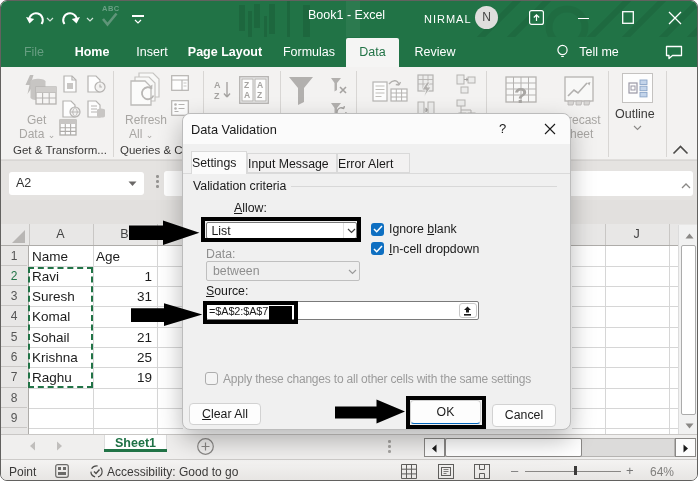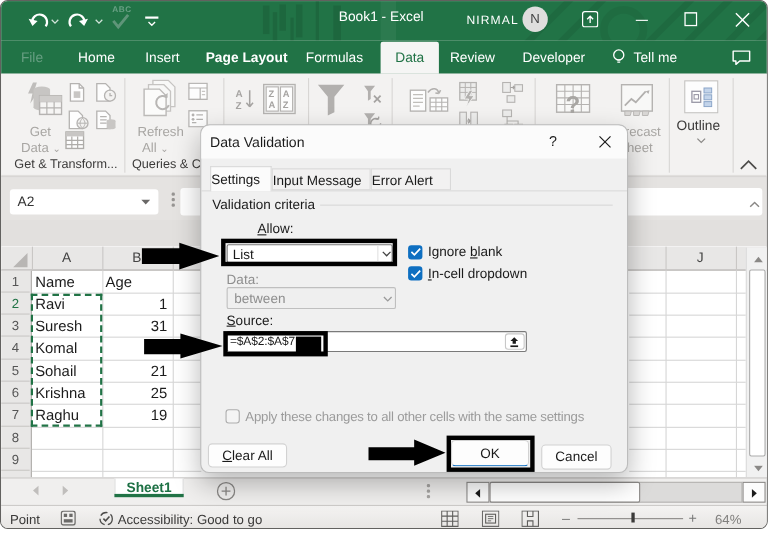--- a/index.html
+++ b/index.html
@@ -4,21 +4,21 @@
 <style>
   * { margin:0; padding:0; box-sizing:border-box; }
   html,body { width:699px; height:487px; background:#fff; font-family:"Liberation Sans", sans-serif; overflow:hidden; }
   #stage { position:relative; width:699px; height:487px; background:#fff; }
   .abs { position:absolute; }
   #win { position:absolute; left:0; top:0; width:698px; height:481px; border:1px solid #62615f; border-radius:7px; overflow:hidden; background:#f3f2f1; }
   
   #titlebar { position:absolute; left:0; top:0; width:698px; height:36px; background:#217346; overflow:hidden; }
   .tdeco { position:absolute; background:rgba(0,0,0,0.10); }
   #tabrow { position:absolute; left:0; top:36px; width:698px; height:30px; background:#217346; }
-  .rtab { position:absolute; top:0; height:30px; color:#fff; font-size:12.5px; line-height:30px; }
+  .rtab { position:absolute; top:0; height:30px; color:#fff; font-size:12.5px; line-height:30px; text-align:center; }
   #datatab { position:absolute; left:345px; top:1px; width:53px; height:29px; background:#f5f5f4; color:#217346; font-size:12.5px; line-height:28px; text-align:center; border-radius:2px 2px 0 0; }
   
   #ribbon { position:absolute; left:0; top:66px; width:698px; height:93px; background:#f3f2f1; border-bottom:1px solid #e1dfdd; }
   .rsep { position:absolute; top:4px; width:1px; height:86px; background:#d8d6d4; }
   .glabel { position:absolute; top:77px; font-size:11.5px; color:#3b3a39; white-space:nowrap; }
   .gsub { position:absolute; font-size:12px; color:#a8a6a3; white-space:nowrap; }
   
   #fbar { position:absolute; left:0; top:159px; width:698px; height:40px; background:#e5e3e1; border-top:1px solid #d8d6d4; }
   #namebox { position:absolute; left:8px; top:11px; width:135px; height:23px; background:#fff; border-radius:3px; font-size:12.5px; color:#333; line-height:23px; padding-left:7px; }
   #fxbox { position:absolute; left:163px; top:10px; width:529px; height:25px; background:#fff; border-radius:3px; }
@@ -118,27 +118,26 @@
     <svg class="abs" style="left:621px;top:10px;" width="12" height="13" viewBox="0 0 12 13">
           <rect x="0.7" y="0.7" width="10.6" height="11.6" stroke="#fff" stroke-width="1.3" fill="none"></rect>
         </svg>
     <svg class="abs" style="left:667px;top:10px;" width="14" height="14" viewBox="0 0 14 14">
           <path d="M1 1 L13 13 M13 1 L1 13" stroke="#fff" stroke-width="1.3"></path>
         </svg>
   </div>
 
   <div id="tabrow">
     <div class="rtab" style="left:18px;width:30px;color:#679e82;">File</div>
-    <div class="rtab" style="left:70px;width:42px;">Home</div>
+    <div class="rtab" style="left:70px;width:42px;font-weight:bold;">Home</div>
     <div class="rtab" style="left:131px;width:40px;">Insert</div>
     <div class="rtab" style="left:186px;width:76px;white-space:nowrap;font-weight:bold;">Page Layout</div>
     <div class="rtab" style="left:277px;width:62px;">Formulas</div>
     <div id="datatab">Data</div>
     <div class="rtab" style="left:408px;width:52px;">Review</div>
-    <div class="rtab" style="left:474px;width:58px;">Developer</div>
     <svg class="abs" style="left:555px;top:7px;" width="13" height="17" viewBox="0 0 13 17">
       <circle cx="6.5" cy="6" r="4.6" stroke="#fff" stroke-width="1.2" fill="none"></circle>
       <path d="M4.8 10.5 h3.4 M5.2 12.5 h2.6" stroke="#fff" stroke-width="1.1" fill="none"></path>
     </svg>
     <div class="rtab" style="left:575px;width:46px;">Tell me</div>
     <svg class="abs" style="left:664px;top:8px;" width="18" height="15" viewBox="0 0 18 15">
       <path d="M1.5 1.5 h15 v9 h-9 l-3.5 3 v-3 h-2.5 z" stroke="#fff" stroke-width="1.3" fill="none" stroke-linejoin="round"></path>
     </svg>
   </div>
 

